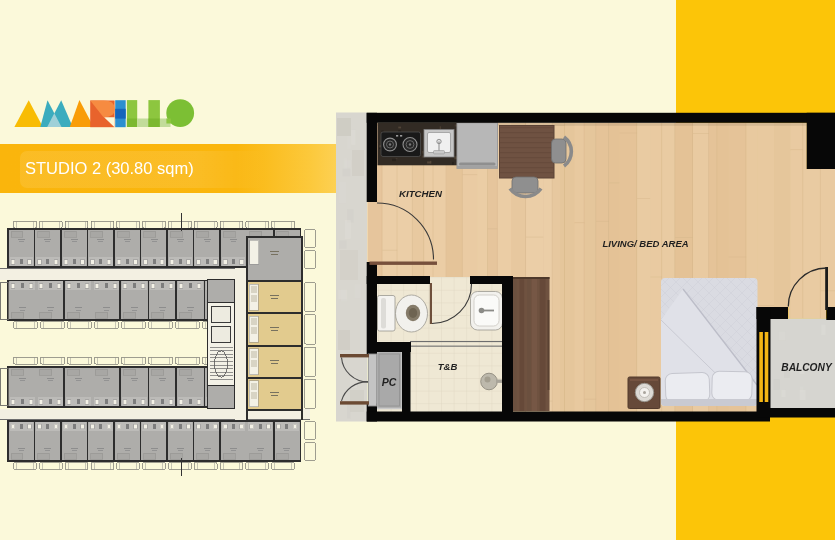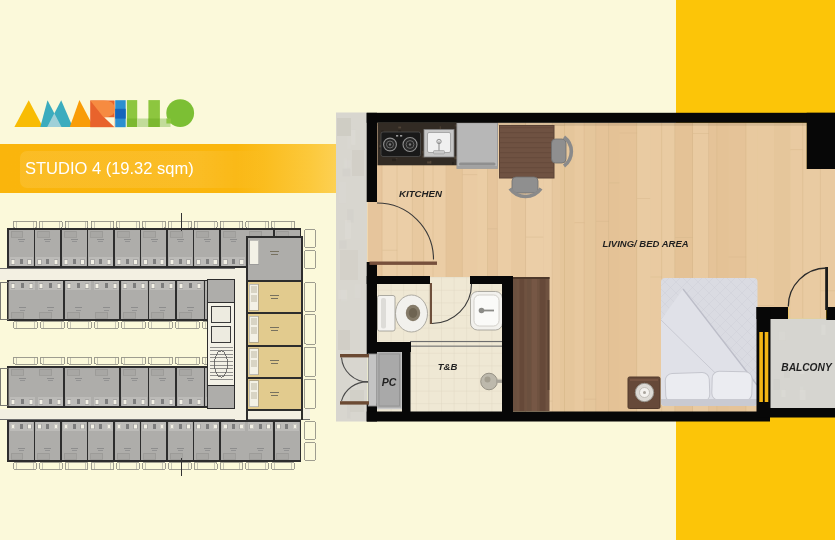--- a/index.html
+++ b/index.html
@@ -6,21 +6,21 @@
   .banner{position:absolute;left:0;top:144px;width:676px;height:49px;
     background:linear-gradient(90deg,#FAB50C 0%,#FAB60D 35%,#FCC93C 46%,#FDDD7A 56%,#FEF2C4 70%,#FFFDEC 84%,#FFFEF2 100%)}
   .banner span{position:absolute;left:25px;top:14.6px;font-size:16.5px;color:#FFFFFF}
   .pill{position:absolute;left:20px;top:7px;width:245px;height:37px;border-radius:7px;
     background:linear-gradient(90deg,rgba(255,255,255,0.10) 0 72%,rgba(255,255,255,0) 100%)}
 </style></head><body>
 <div class="page">
   <div class="band"></div>
   <div class="banner">
       <div class="pill"></div>
-      <span>STUDIO 4 (19.32 sqm)</span>
+      <span>STUDIO 2 (30.80 sqm)</span>
     </div>
   <svg style="position:absolute;left:0;top:0;width:835px;height:540px" viewBox="0 0 835 540">
       <polygon points="14.4,127 28.7,100.2 42.9,127" fill="#F8BC04"></polygon>
       <polygon points="40.3,127 47.5,100.3 61.5,127" fill="#3BACBE"></polygon>
       <polygon points="47.2,127 61.2,100.3 72.7,127" fill="#3BACBE"></polygon>
       <polygon points="47.2,127 54.3,113.3 61.5,127" fill="#9ED0D8"></polygon>
       <polygon points="69.8,127 79.4,100.0 93.6,127" fill="#F99D07"></polygon>
       <rect x="90.2" y="100.5" width="24.4" height="26.7" fill="#E8632C"></rect>
       <polygon points="104,117.3 114.6,117.3 114.6,127.2" fill="#FBF9DA"></polygon>
       <path d="M90.2,100.5 L103.5,100.5 Q114.8,100.5 114.8,108.9 Q114.8,117.3 103.5,117.3 Z" fill="#F68B41"></path>

